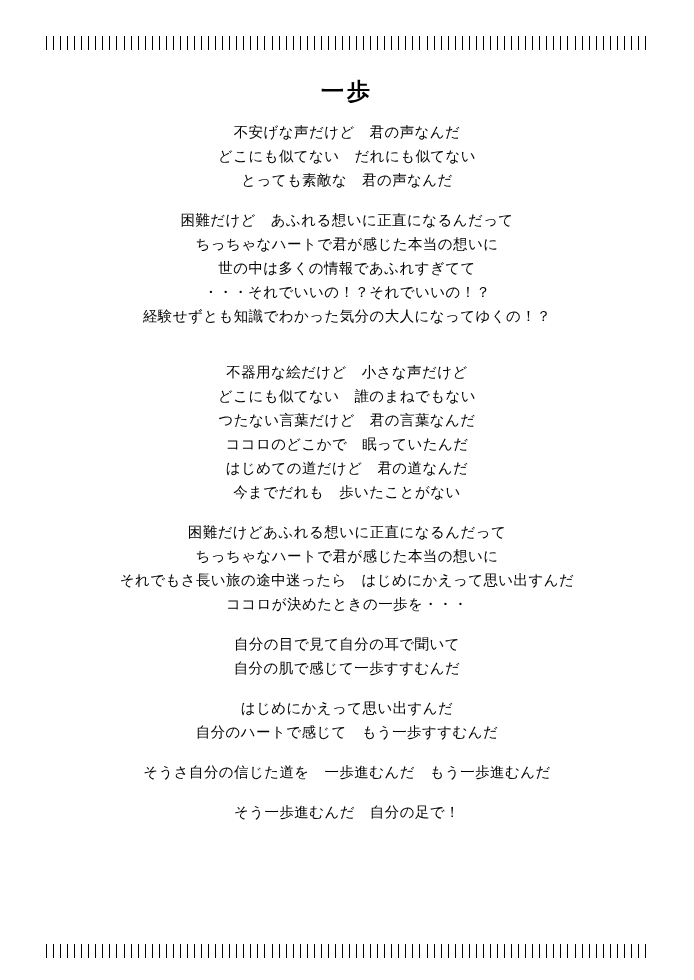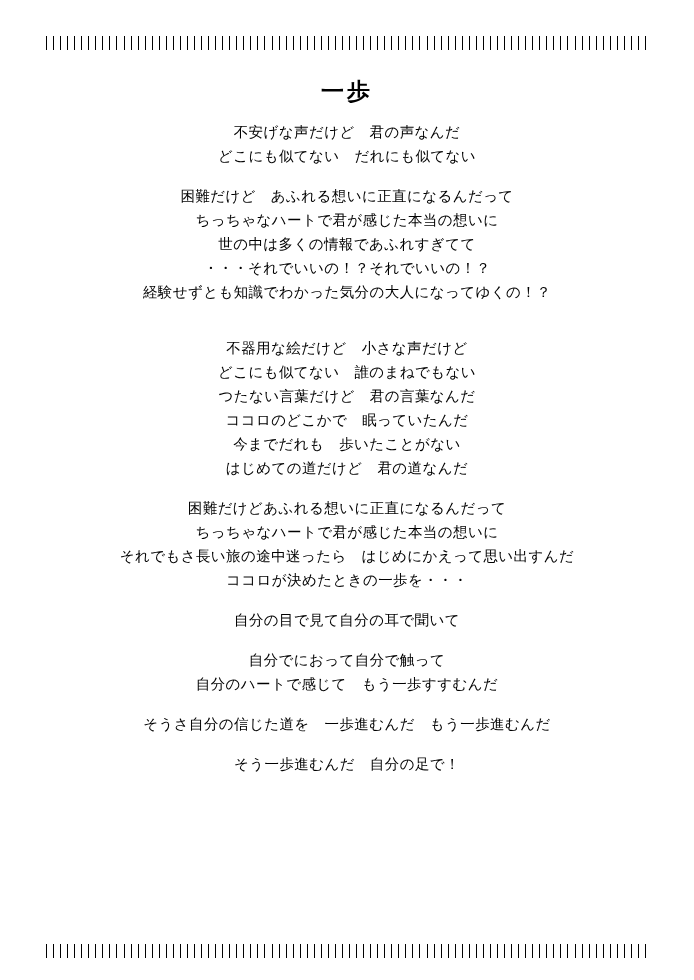--- a/index.html
+++ b/index.html
@@ -156,43 +156,45 @@
       <span class="tick" style="background: rgb(0, 0, 0);"></span>
       <span class="tick" style="background: rgb(0, 0, 0);"></span>
       <span class="tick" style="background: rgb(0, 0, 0);"></span>
     </div>
 
   <div class="title">一歩</div>
 
   <div class="lyrics">
       <div class="line">不安げな声だけど　君の声なんだ</div>
       <div class="line">どこにも似てない　だれにも似てない</div>
+      <div class="line">とっても素敵な　君の声なんだ</div>
       <div class="stanza-gap"></div>
       <div class="line">困難だけど　あふれる想いに正直になるんだって</div>
       <div class="line">ちっちゃなハートで君が感じた本当の想いに</div>
       <div class="line">世の中は多くの情報であふれすぎてて</div>
       <div class="line">・・・それでいいの！？それでいいの！？</div>
       <div class="line">経験せずとも知識でわかった気分の大人になってゆくの！？</div>
       <div class="stanza-gap"></div>
       <div class="stanza-gap"></div>
       <div class="line">不器用な絵だけど　小さな声だけど</div>
       <div class="line">どこにも似てない　誰のまねでもない</div>
       <div class="line">つたない言葉だけど　君の言葉なんだ</div>
       <div class="line">ココロのどこかで　眠っていたんだ</div>
+      <div class="line">はじめての道だけど　君の道なんだ</div>
       <div class="line">今までだれも　歩いたことがない</div>
-      <div class="line">はじめての道だけど　君の道なんだ</div>
       <div class="stanza-gap"></div>
       <div class="line">困難だけどあふれる想いに正直になるんだって</div>
       <div class="line">ちっちゃなハートで君が感じた本当の想いに</div>
       <div class="line">それでもさ長い旅の途中迷ったら　はじめにかえって思い出すんだ</div>
       <div class="line">ココロが決めたときの一歩を・・・</div>
       <div class="stanza-gap"></div>
       <div class="line">自分の目で見て自分の耳で聞いて</div>
-      <div class="stanza-gap"></div>
-      <div class="line">自分でにおって自分で触って</div>
+      <div class="line">自分の肌で感じて一歩すすむんだ</div>
+      <div class="stanza-gap"></div>
+      <div class="line">はじめにかえって思い出すんだ</div>
       <div class="line">自分のハートで感じて　もう一歩すすむんだ</div>
       <div class="stanza-gap"></div>
       <div class="line">そうさ自分の信じた道を　一歩進むんだ　もう一歩進むんだ</div>
       <div class="stanza-gap"></div>
       <div class="line">そう一歩進むんだ　自分の足で！</div>
     </div>
 
   <div class="rule rule-bottom">
       <span class="tick" style="background: rgb(0, 0, 0);"></span>
       <span class="tick" style="background: rgb(0, 0, 0);"></span>

